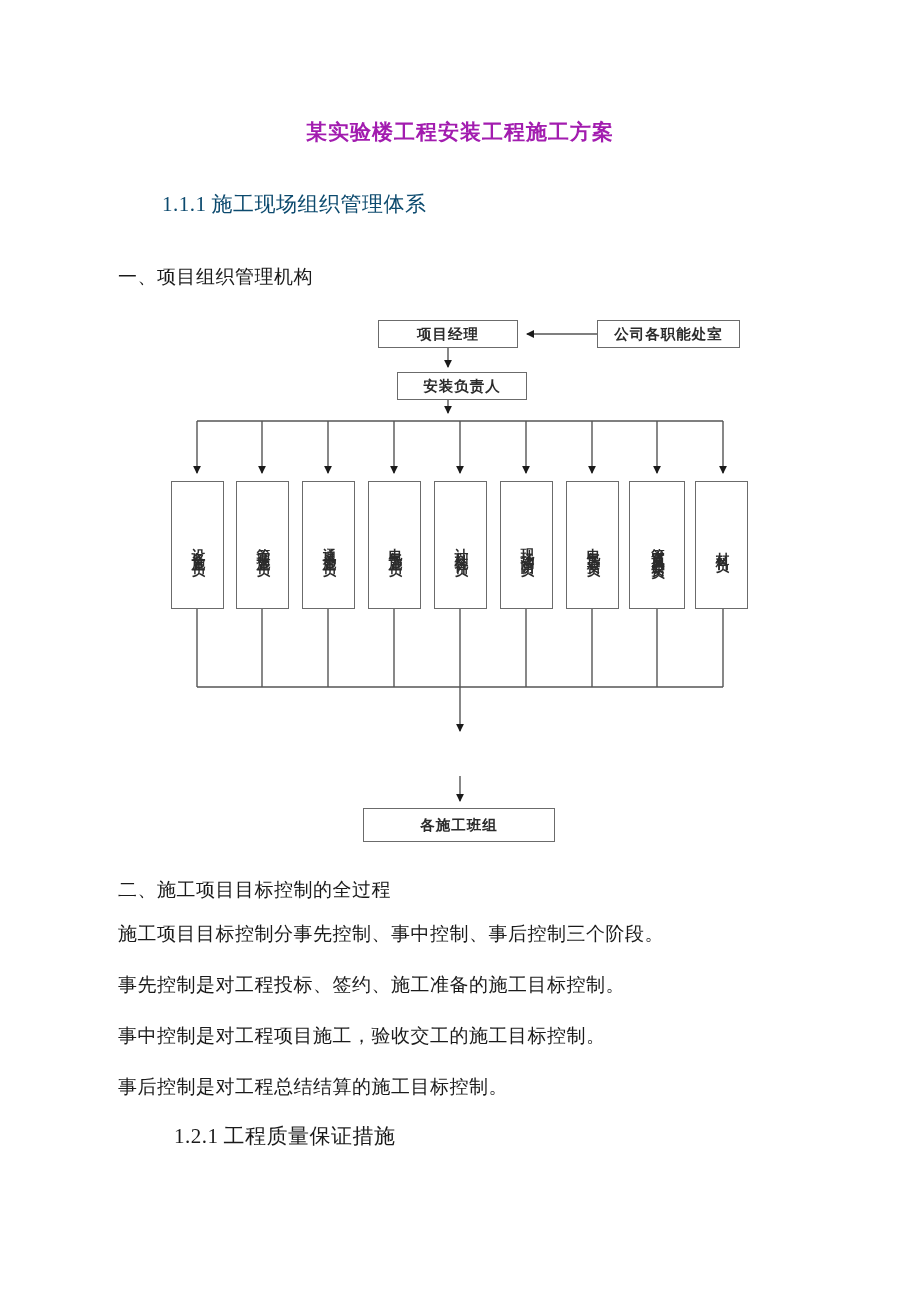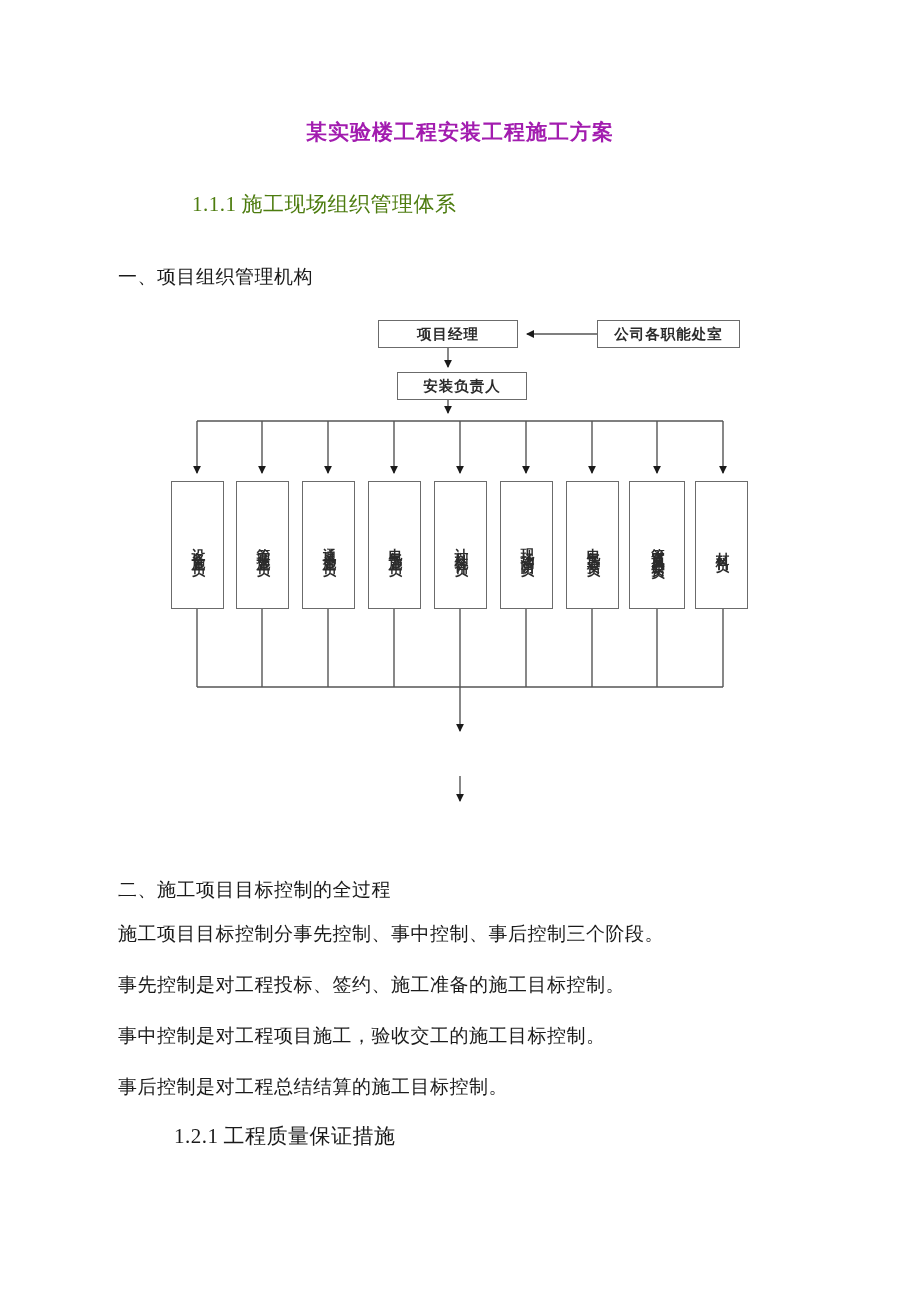--- a/index.html
+++ b/index.html
@@ -31,25 +31,25 @@
     width: 920px;
     text-align: center;
     font-size: 21px;
     font-weight: bold;
     letter-spacing: 1px;
     color: #a21caf;
     font-family: "Liberation Serif", "DejaVu Serif", serif;
   }
   .heading-1 {
     position: absolute;
-    left: 192px;
+    left: 162px;
     top: 190px;
     font-size: 21px;
     letter-spacing: 0.5px;
-    color: #4d7c0f;
+    color: #0c4a6e;
   }
   .heading-1 .num { margin-right: 5px; }
 
   .heading-2 {
     position: absolute;
     left: 118px;
     top: 264px;
     font-size: 19px;
     letter-spacing: 0.5px;
   }
@@ -208,20 +208,21 @@
     <div class="node vert" style="left:566px; top:481px; width:53px; height:128px;">电气质安员</div>
 
     <div class="node vert two-col" style="left:629px; top:481px; width:56px; height:128px;">
       <span class="col">管道</span>
       <span class="col">通风质安员</span>
     </div>
 
     <div class="node vert" style="left:695px; top:481px; width:53px; height:128px;">材料员</div>
 
 
+    <div class="node wide" style="left:363px; top:808px; width:192px; height:34px;">各施工班组</div>
   </div>
 
   <div class="para p-sec2">二、施工项目目标控制的全过程</div>
 
   <div class="para p-l1">施工项目目标控制分事先控制、事中控制、事后控制三个阶段。</div>
 
   <div class="para p-l2">事先控制是对工程投标、签约、施工准备的施工目标控制。</div>
 
   <div class="para p-l3">事中控制是对工程项目施工，验收交工的施工目标控制。</div>
 

